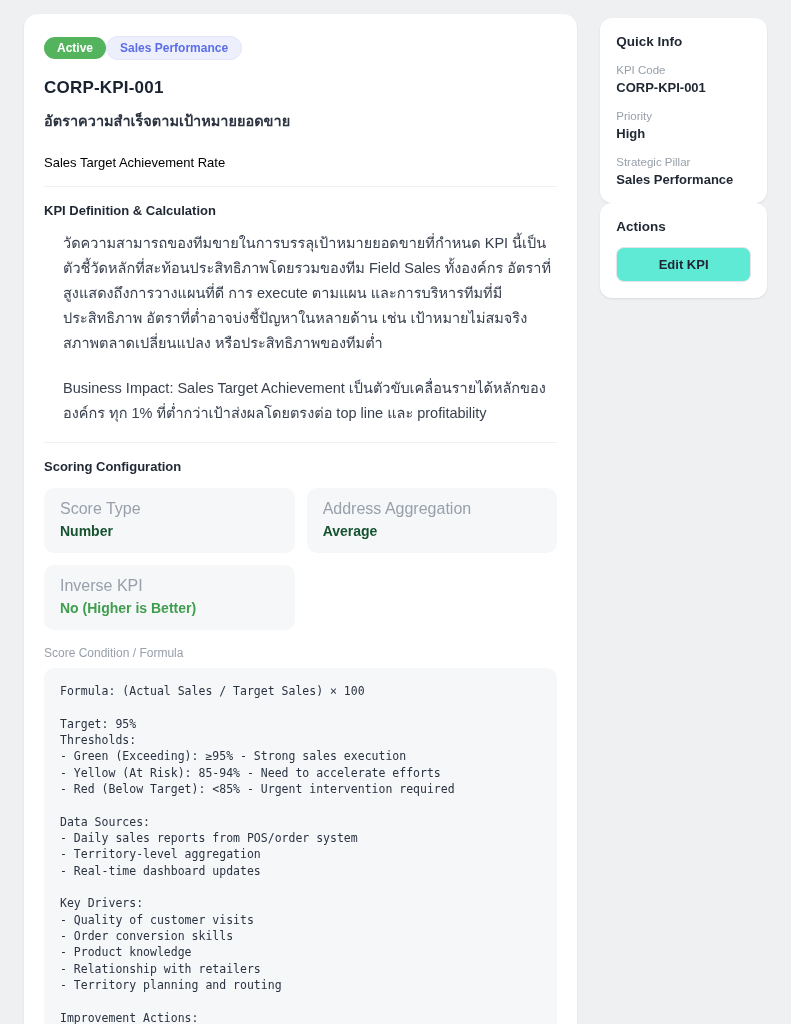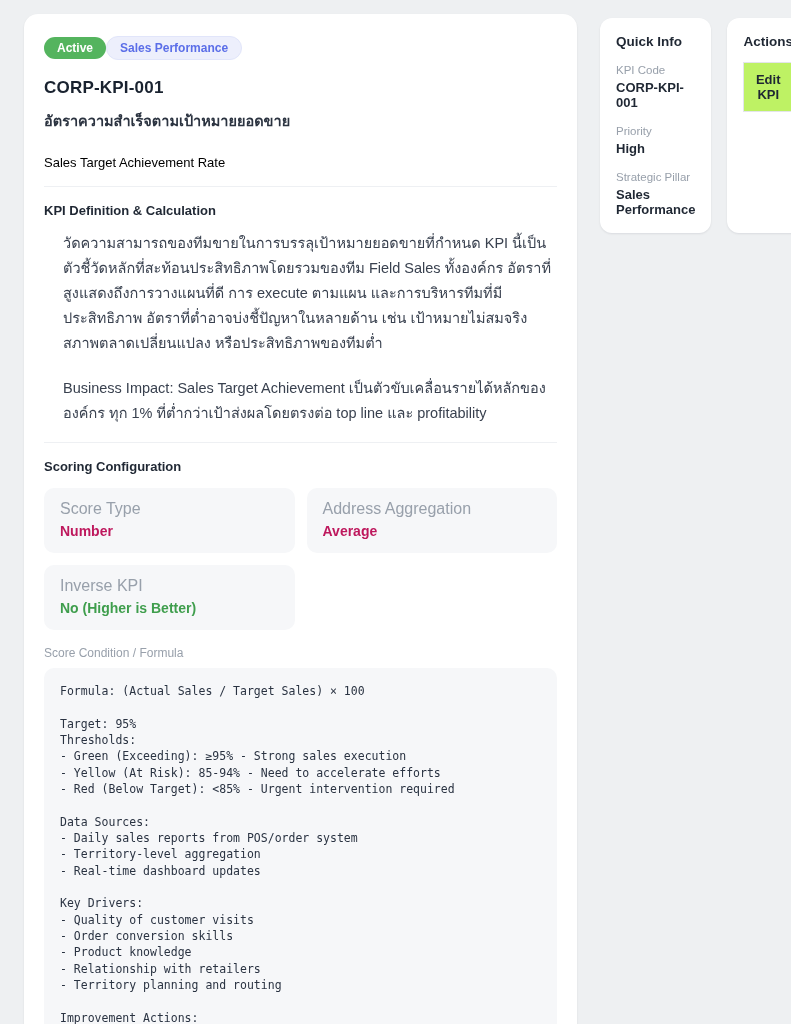--- a/index.html
+++ b/index.html
@@ -50,50 +50,50 @@
     grid-template-columns: 1fr 1fr;
     gap: 12px;
     margin-top: 14px;
   }
   .field-box {
     background: #f6f7f9;
     border-radius: 10px;
     padding: 12px 16px 14px;
   }
   .field-label { font-size: 16px; color: #98a0ab; }
-  .field-value { margin-top: 5px; font-size: 14px; font-weight: 700; color: #be185d; }
+  .field-value { margin-top: 5px; font-size: 14px; font-weight: 700; color: #14532d; }
   .field-value.green { color: #3f9e4d; }
   .formula-label { margin-top: 16px; font-size: 12px; color: #98a0ab; }
   .code-block {
     margin-top: 8px;
     background: #f6f7f9;
     border-radius: 10px;
     padding: 15px 16px;
     font-family: "DejaVu Sans Mono", "Liberation Mono", monospace;
     font-size: 11.5px;
     line-height: 1.42;
     color: #2a3342;
     white-space: pre-wrap;
   }
   
   .sidebar {
     width: 167px;
-    display: flex; flex-direction: row; gap: 16px;
+    display: flex; flex-direction: column; 
     margin-top: 4px;
   }
   .side-card { padding: 16px; border-radius: 12px; }
   .side-heading { font-size: 13.5px; font-weight: 700; color: #1f2733; }
   .side-label { margin-top: 15px; font-size: 11.5px; color: #98a0ab; }
   .side-value { margin-top: 4px; font-size: 13px; font-weight: 700; color: #1f2733; }
   .edit-btn {
     width: 100%;
     margin-top: 13px;
-    background: #bef264;
+    background: #5eead4;
     border: 1px solid #e3e5ea;
-    border-radius: 0;
+    border-radius: 8px;
     padding: 9px 0;
     font-family: inherit;
     font-size: 13px; font-weight: 700; color: #1f2733;
     cursor: pointer;
   }
 </style>
 </head>
 <body>
 
 <div class="layout">

